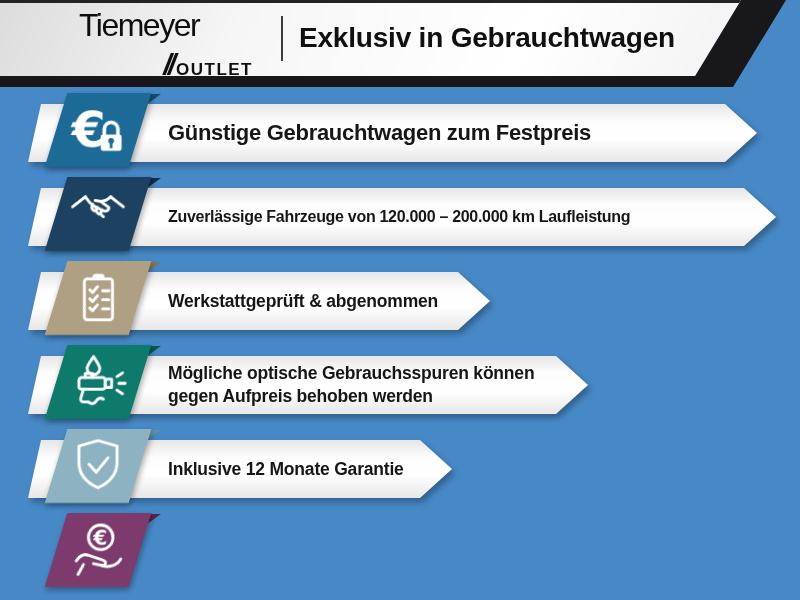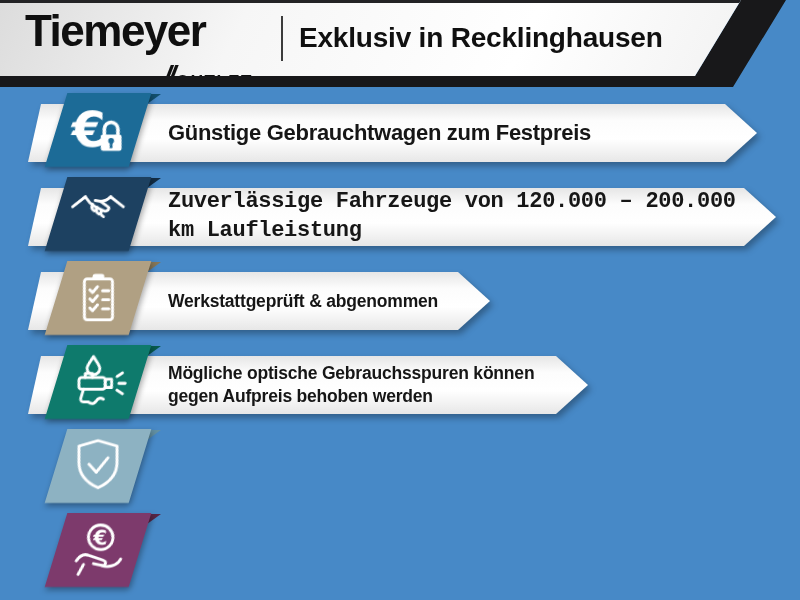--- a/index.html
+++ b/index.html
@@ -13,21 +13,21 @@
     position:absolute;top:0;left:0;width:800px;height:87px;
     clip-path:polygon(0 76px,695px 76px,741px 0,786px 0,733px 87px,0 87px);
   }
   .header-white{
     position:absolute;top:0;left:0;width:800px;height:76px;
     background:linear-gradient(115deg,#dcdcdc,#f6f6f6 30%,#ffffff 65%,#efefef);
     clip-path:polygon(0 0,741px 0,695px 76px,0 76px);
   }
   .top-line{position:absolute;top:0;left:0;width:744px;height:3px;background:#232325;}
   .brand{position:absolute;left:25px;top:9px;width:228px;}
-  .brand-main{font-size:44px;font-weight:bold;letter-spacing:-1.5px;color:#0f0f0f;line-height:1;}
+  .brand-main{font-size:32px;font-weight:normal;letter-spacing:-1.5px;color:#0f0f0f;line-height:1;text-align:center;}
   .brand-sub{display:flex;justify-content:flex-end;align-items:baseline;margin-top:-9px;color:#0f0f0f;}
   .brand-slashes{font-size:30px;font-weight:bold;font-style:italic;letter-spacing:-4px;margin-right:4px;line-height:1;}
   .brand-outlet{font-size:17px;font-weight:bold;letter-spacing:1.5px;line-height:1;margin-top:29px;}
   .header-divider{position:absolute;left:281px;top:16px;width:2px;height:45px;background:#3c3c3c;}
   .headline{
     position:absolute;left:299px;top:0;height:76px;display:flex;align-items:center;
     font-size:28px;font-weight:bold;color:#101010;letter-spacing:-0.2px;
   }
   
   .row{position:absolute;left:0;width:800px;height:84px;}
@@ -41,21 +41,21 @@
     background:linear-gradient(180deg,#e6e6e6 0%,#fcfcfc 28%,#ffffff 60%,#e7e7e7 100%);
     clip-path:polygon(13px 0,calc(100% - 32px) 0,100% 50%,calc(100% - 32px) 100%,0 100%);
   }
   .banner-text{
     position:relative;height:100%;display:flex;align-items:center;
     padding-left:140px;padding-right:34px;box-sizing:border-box;
     font-weight:bold;color:#161616;font-size:17.5px;letter-spacing:-0.2px;
     line-height:1.3;white-space:pre-line;
   }
   .row-0 .banner-text{font-size:22px;letter-spacing:-0.3px;}
-  .row-1 .banner-text{font-size:22px;letter-spacing:-0.3px;font-family:Liberation Mono, monospace;}
+  .row-1 .banner-text{font-size:16px;letter-spacing:-0.3px;}
   .fold{position:absolute;left:143px;top:1px;width:18px;height:11px;z-index:1;
     clip-path:polygon(0 0,100% 0,15% 100%);}
   .tile{
     position:absolute;left:56px;top:0;width:84px;height:74px;z-index:3;
     background:var(--tile);transform:skewX(-17deg);
     filter:drop-shadow(2px 3px 3px rgba(0,0,0,.35));
     display:flex;align-items:center;justify-content:center;
   }
   .tile-inner{transform:skewX(17deg);width:64px;height:64px;
     display:flex;align-items:center;justify-content:center;}
@@ -71,21 +71,21 @@
   <div class="header-white">
     <div class="top-line"></div>
     <div class="brand">
       <div class="brand-main">Tiemeyer</div>
       <div class="brand-sub">
         <span class="brand-slashes">//</span>
         <span class="brand-outlet">OUTLET</span>
       </div>
     </div>
     <div class="header-divider"></div>
-    <div class="headline">Exklusiv in Recklinghausen</div>
+    <div class="headline">Exklusiv in Gebrauchtwagen</div>
   </div>
 
   <div class="row row-0">
     <div class="fold" style="background: rgb(17, 80, 111);"></div>
     <div class="banner">
       <div class="banner-bg"></div>
       <div class="banner-text">Günstige Gebrauchtwagen zum Festpreis</div>
     </div>
     <div class="tile" style="--tile: #1c6b97;">
       <div class="tile-inner">
@@ -163,20 +163,24 @@
             <path d="M53,41 l6,4"></path>
           <path d="M16,40 l-3,10 a3,3 0 0 0 3,4 h5"></path>
           <path d="M21,54 c4,3 7,2 9,-1 c2,-3 5,-4 8,-2"></path>
         </svg>
       </div>
     </div>
   </div>
 
   <div class="row row-4">
     <div class="fold" style="background: rgb(99, 145, 164);"></div>
+    <div class="banner">
+      <div class="banner-bg"></div>
+      <div class="banner-text">Inklusive 12 Monate Garantie</div>
+    </div>
     <div class="tile" style="--tile: #8db2c2;">
       <div class="tile-inner">
         <svg width="58" height="58" viewBox="0 0 64 64">
           <path d="M32,4 L53,10 v18 c0,13 -8,22 -21,28 C19,50 11,41 11,28 V10 Z"></path>
           <path d="M22,30 l8,9 13,-16"></path>
         </svg>
       </div>
     </div>
   </div>
 

